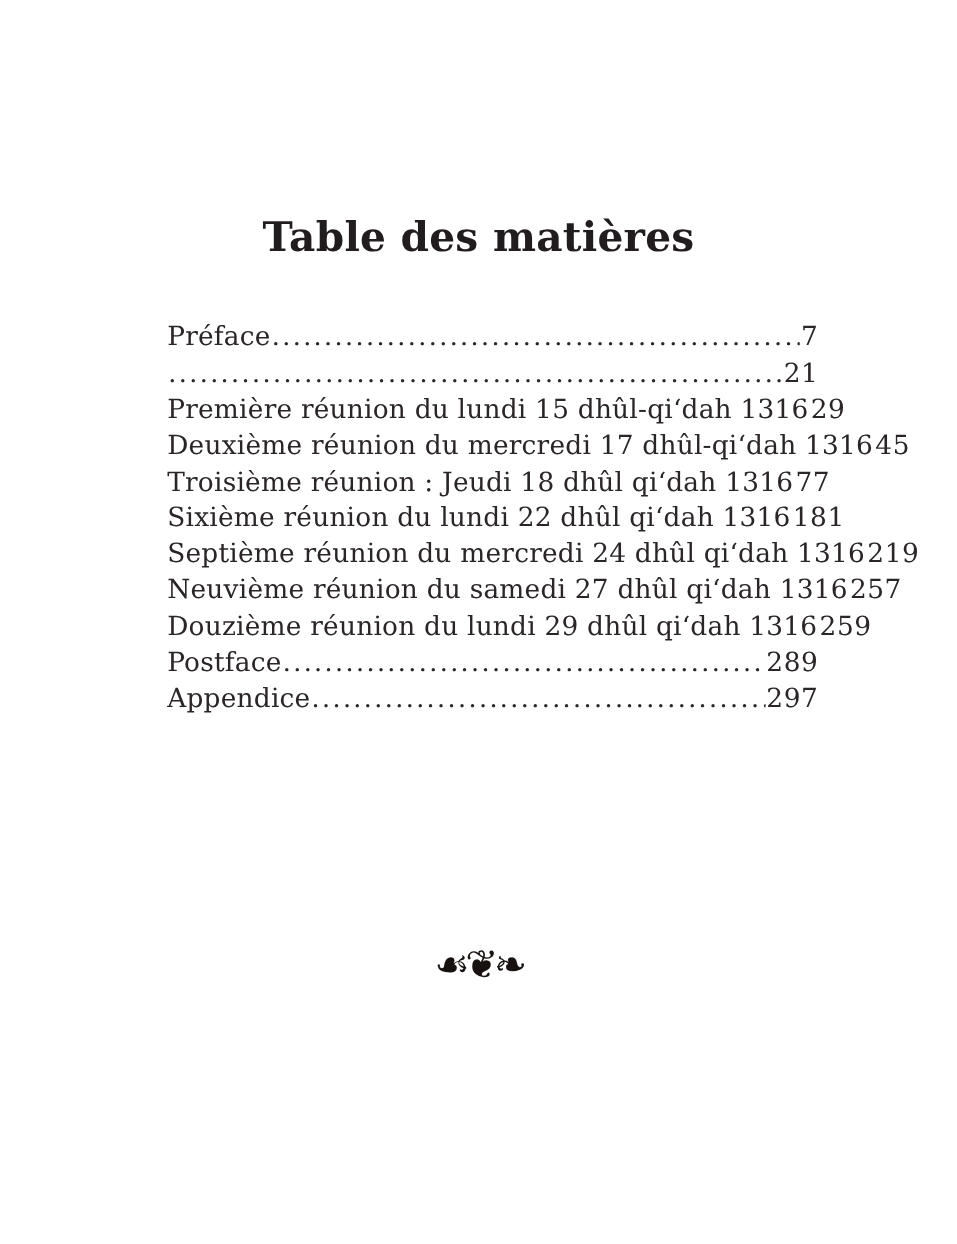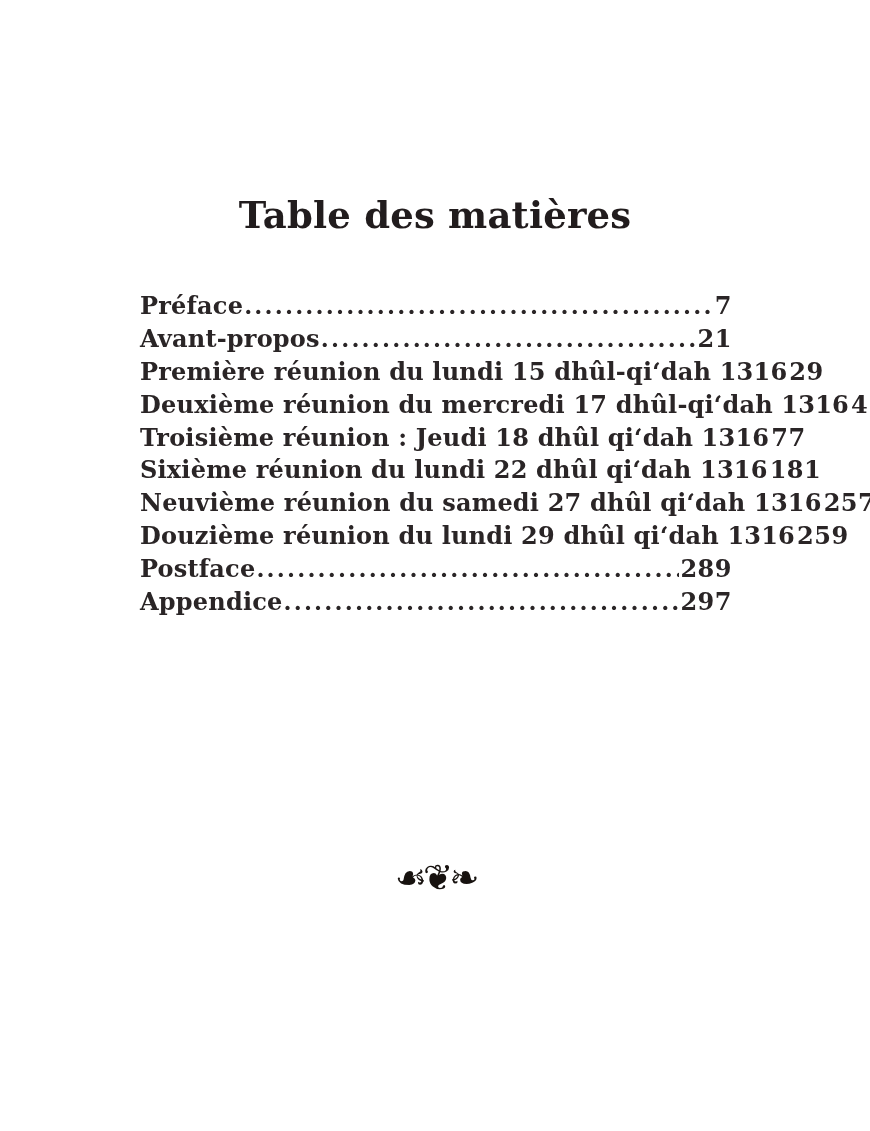--- a/index.html
+++ b/index.html
@@ -24,24 +24,23 @@
     margin: 0;
     text-align: center;
     font-family: "DejaVu Serif", "Liberation Serif", serif;
     font-weight: bold;
     font-size: 37px;
     letter-spacing: 0.2px;
     color: #211c1d;
   }
   .toc {
     position: absolute;
-    left: 140px;
+    left: 152px;
     top: 290px;
     width: 592px;
-    font-weight: bold;
   }
   .toc-row {
     display: flex;
     align-items: baseline;
     height: 32.9px;
     font-size: 24px;
     line-height: 32.9px;
     white-space: nowrap;
   }
   .toc-label {
@@ -81,21 +80,20 @@
 
   <h1 class="title">Table des matières</h1>
 
   <div class="toc">
       <div class="toc-row">
         <span class="toc-label">Préface</span>
         <span class="dot-leader"></span>
         <span class="toc-page">7</span>
       </div>
       <div class="toc-row">
-        <span class="toc-label">Avant-propos</span>
         <span class="dot-leader"></span>
         <span class="toc-page">21</span>
       </div>
       <div class="toc-row">
         <span class="toc-label">Première réunion du lundi 15 dhûl-qiʻdah 1316</span>
         <span class="dot-leader"></span>
         <span class="toc-page">29</span>
       </div>
       <div class="toc-row">
         <span class="toc-label">Deuxième réunion du mercredi 17 dhûl-qiʻdah 1316</span>
@@ -104,20 +102,25 @@
       </div>
       <div class="toc-row">
         <span class="toc-label">Troisième réunion : Jeudi 18 dhûl qiʻdah 1316</span>
         <span class="dot-leader"></span>
         <span class="toc-page">77</span>
       </div>
       <div class="toc-row">
         <span class="toc-label">Sixième réunion du lundi 22 dhûl qiʻdah 1316</span>
         <span class="dot-leader"></span>
         <span class="toc-page">181</span>
+      </div>
+      <div class="toc-row">
+        <span class="toc-label">Septième réunion du mercredi 24 dhûl qiʻdah 1316</span>
+        <span class="dot-leader"></span>
+        <span class="toc-page">219</span>
       </div>
       <div class="toc-row">
         <span class="toc-label">Neuvième réunion du samedi 27 dhûl qiʻdah 1316</span>
         <span class="dot-leader"></span>
         <span class="toc-page">257</span>
       </div>
       <div class="toc-row">
         <span class="toc-label">Douzième réunion du lundi 29 dhûl qiʻdah 1316</span>
         <span class="dot-leader"></span>
         <span class="toc-page">259</span>

